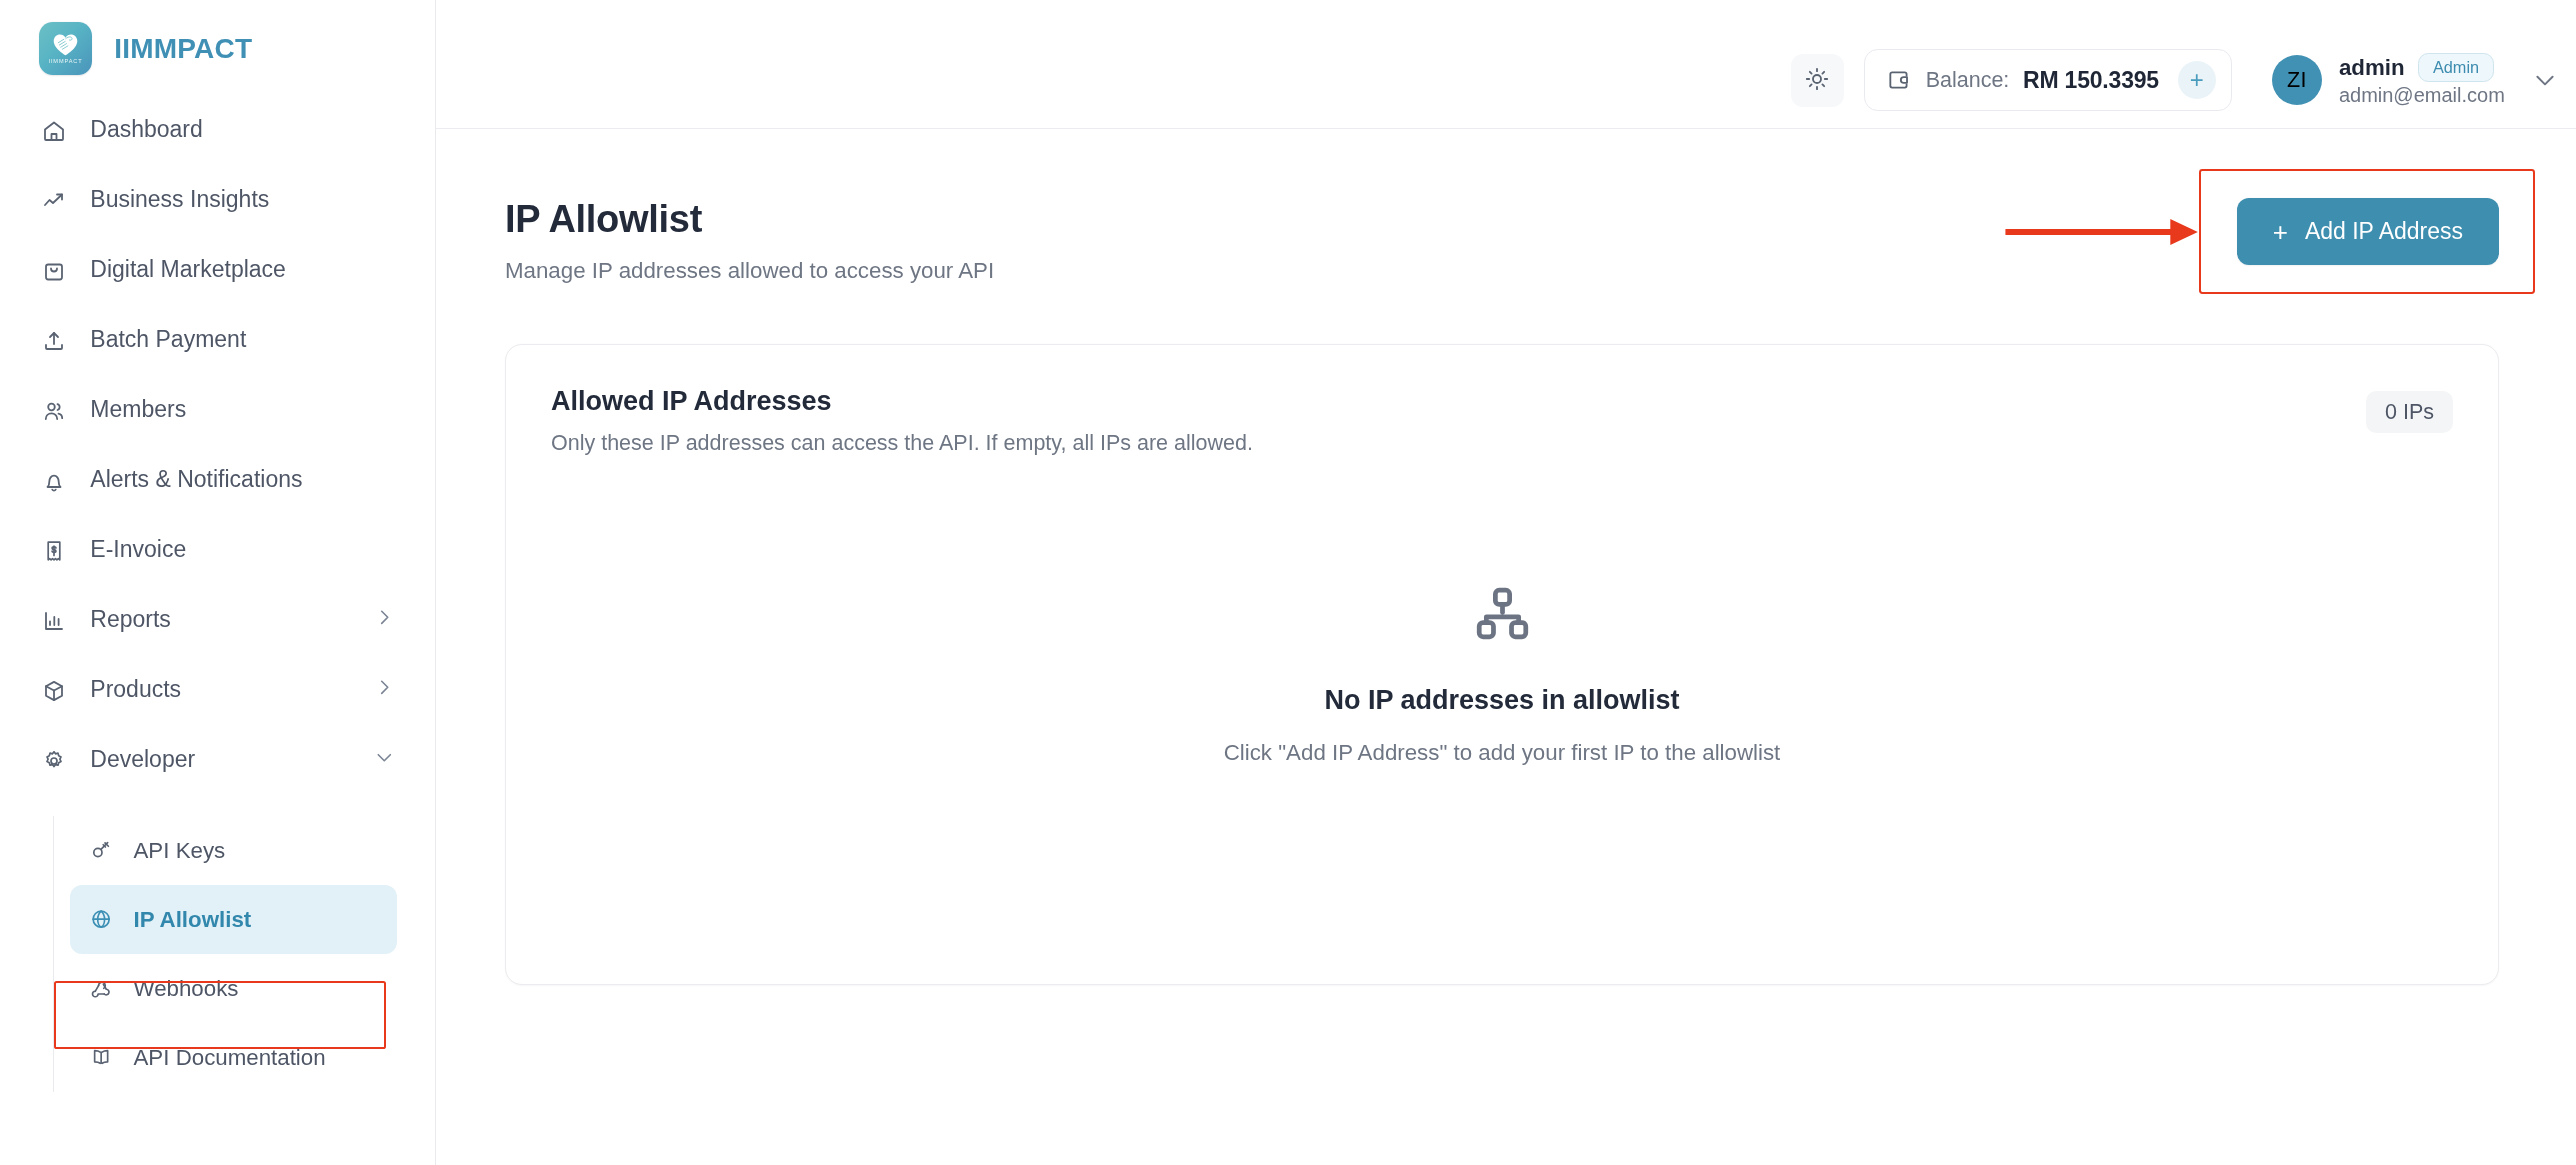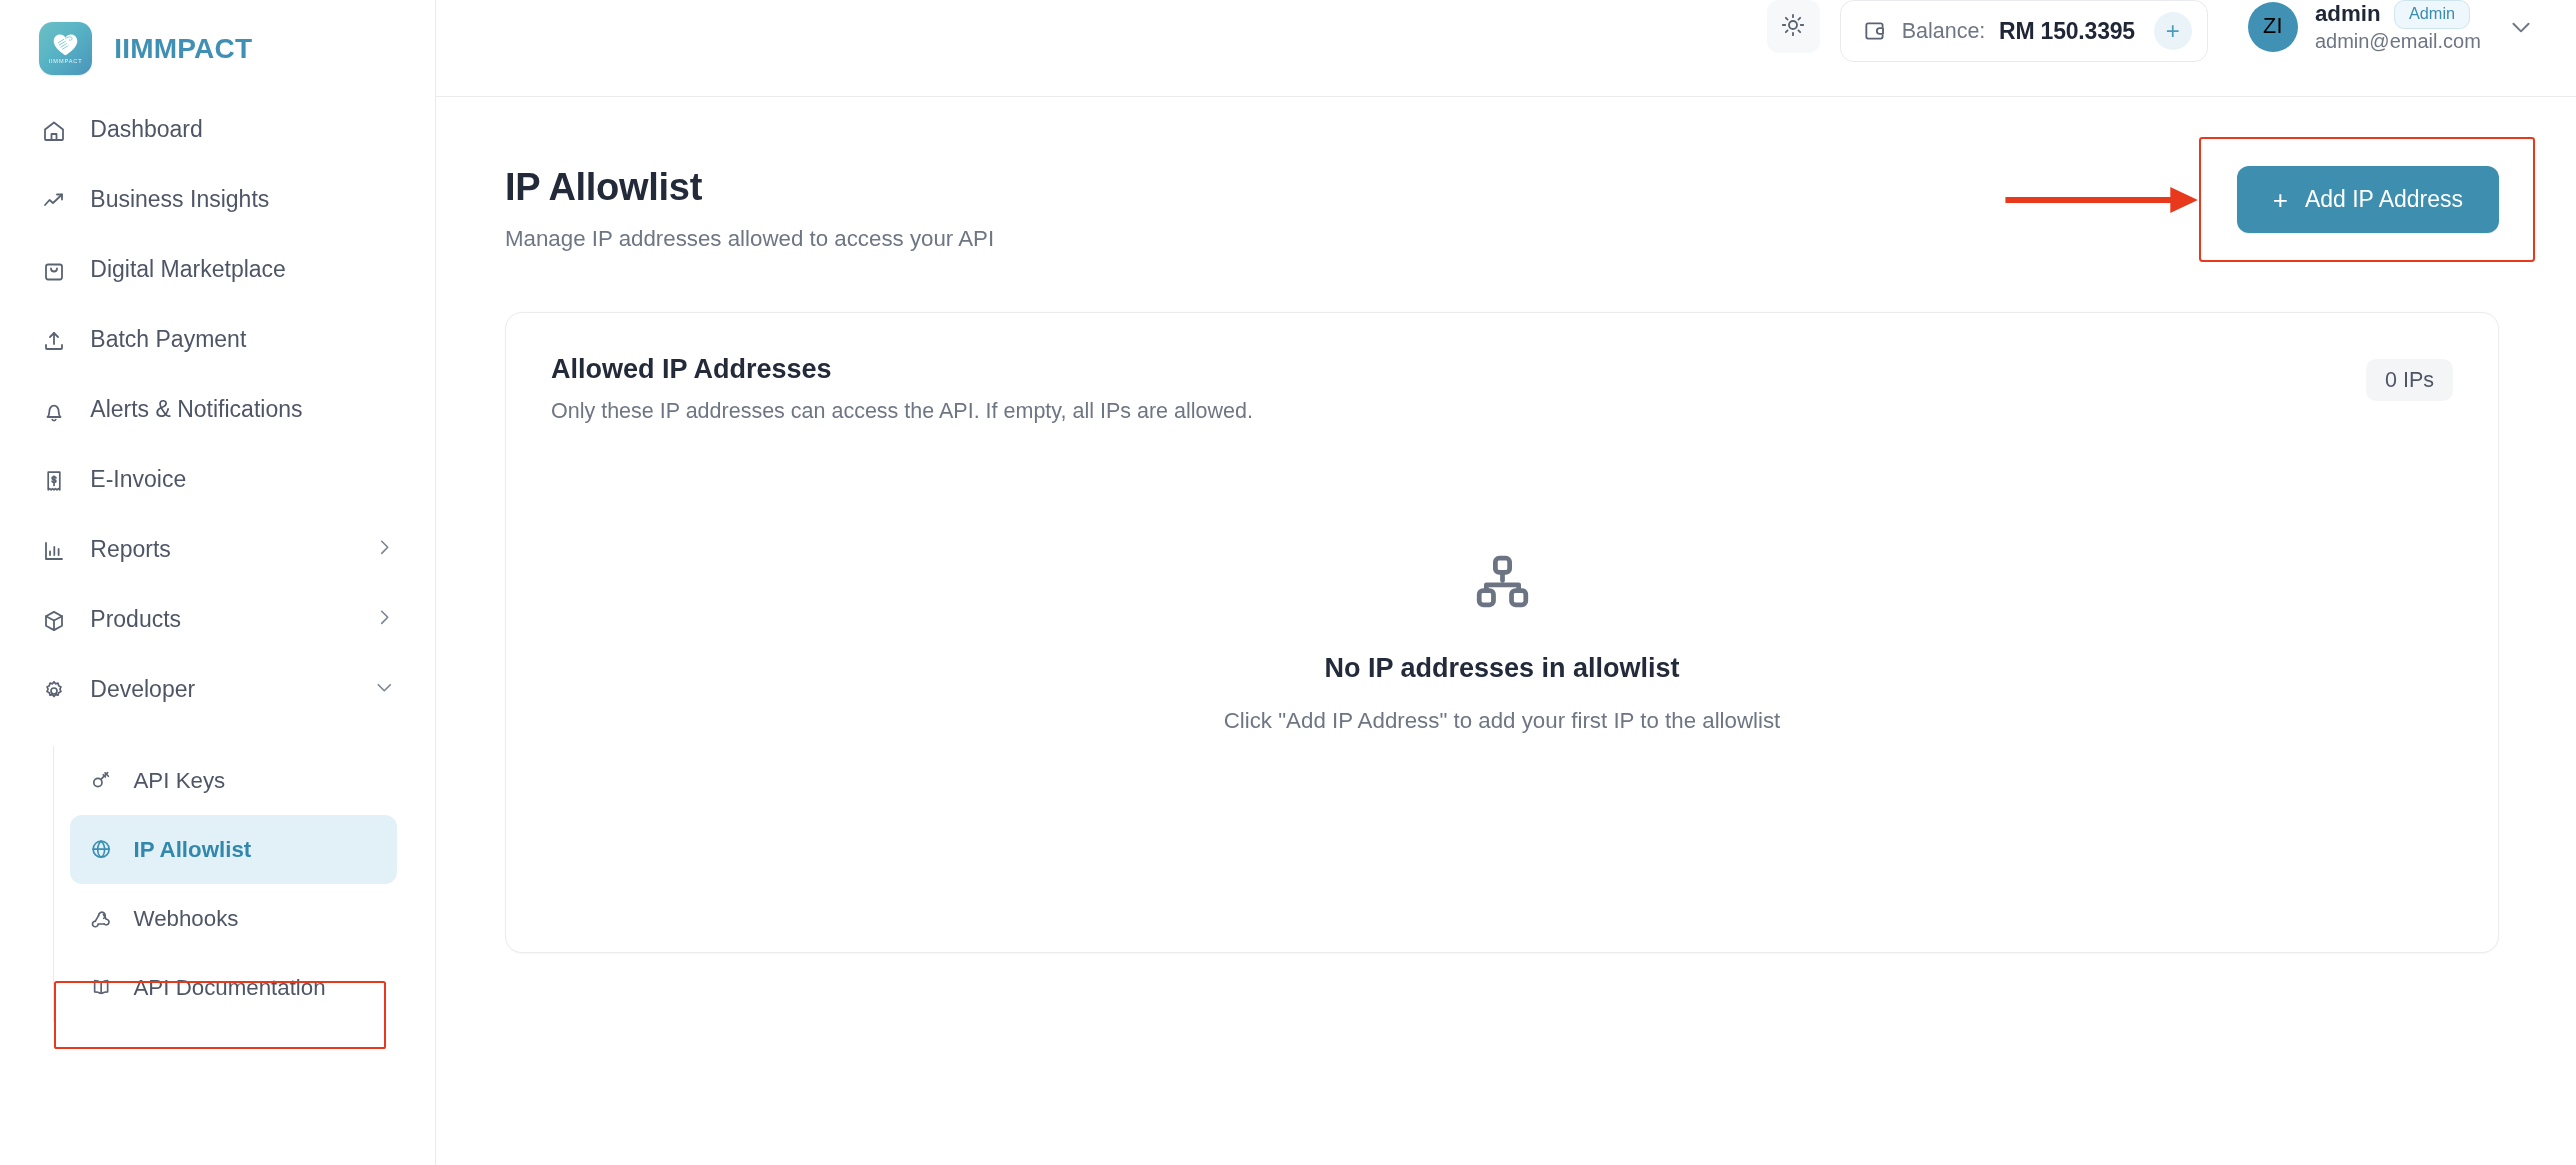--- a/index.html
+++ b/index.html
@@ -144,25 +144,26 @@
     flex-direction: column;
     background: #ffffff;
     min-width: 0;
   }
 
   .topbar {
     height: 97px;
     flex: 0 0 97px;
     border-bottom: 1.7px solid #ececf0;
     display: flex;
-    align-items: flex-start;
+    align-items: center;
     justify-content: flex-end;
-    padding-right: 37px;
+    padding-right: 13px;
     gap: 20.6px;
     background: #ffffff;
+    margin-top: 32px;
   }
 
   .icon-btn {
     width: 53px; height: 53px;
     border-radius: 12px;
     background: #f7f8fa;
     display: flex; align-items: center; justify-content: center;
     color: #5a6372;
     cursor: pointer;
   }
@@ -387,20 +388,31 @@
         <span class="nav-icon">
           <svg width="24" height="24" viewBox="0 0 24 24" fill="none" stroke="currentColor" stroke-width="1.8" stroke-linecap="round" stroke-linejoin="round">
               <path d="M12 15V4"></path>
               <path d="M8 8l4-4 4 4"></path>
               <path d="M4 16v3a1 1 0 0 0 1 1h14a1 1 0 0 0 1-1v-3"></path>
             </svg>
         </span>
         <span class="nav-label">Batch Payment</span>
       </div>
 
+      <div class="nav-item">
+        <span class="nav-icon">
+          <svg width="24" height="24" viewBox="0 0 24 24" fill="none" stroke="currentColor" stroke-width="1.8" stroke-linecap="round" stroke-linejoin="round">
+              <circle cx="9.5" cy="8" r="3.3"></circle>
+              <path d="M3.8 20c0-3.3 2.6-5.6 5.7-5.6s5.7 2.3 5.7 5.6"></path>
+              <path d="M16.5 14.6c2.2.4 3.7 2.3 3.7 4.6"></path>
+              <path d="M15.5 5.1a3.1 3.1 0 0 1 0 5.9"></path>
+            </svg>
+        </span>
+        <span class="nav-label">Members</span>
+      </div>
 
       <div class="nav-item">
         <span class="nav-icon">
           <svg width="24" height="24" viewBox="0 0 24 24" fill="none" stroke="currentColor" stroke-width="1.8" stroke-linecap="round" stroke-linejoin="round">
               <path d="M5.5 18h13c-1.6-1.4-1.8-3.2-1.8-5.3 0-3.3-2-6.1-4.7-6.1S7.3 9.4 7.3 12.7c0 2.1-.2 3.9-1.8 5.3z"></path>
               <path d="M10.3 20.6a2 2 0 0 0 3.4 0"></path>
             </svg>
         </span>
         <span class="nav-label">Alerts &amp; Notifications</span>
       </div>

